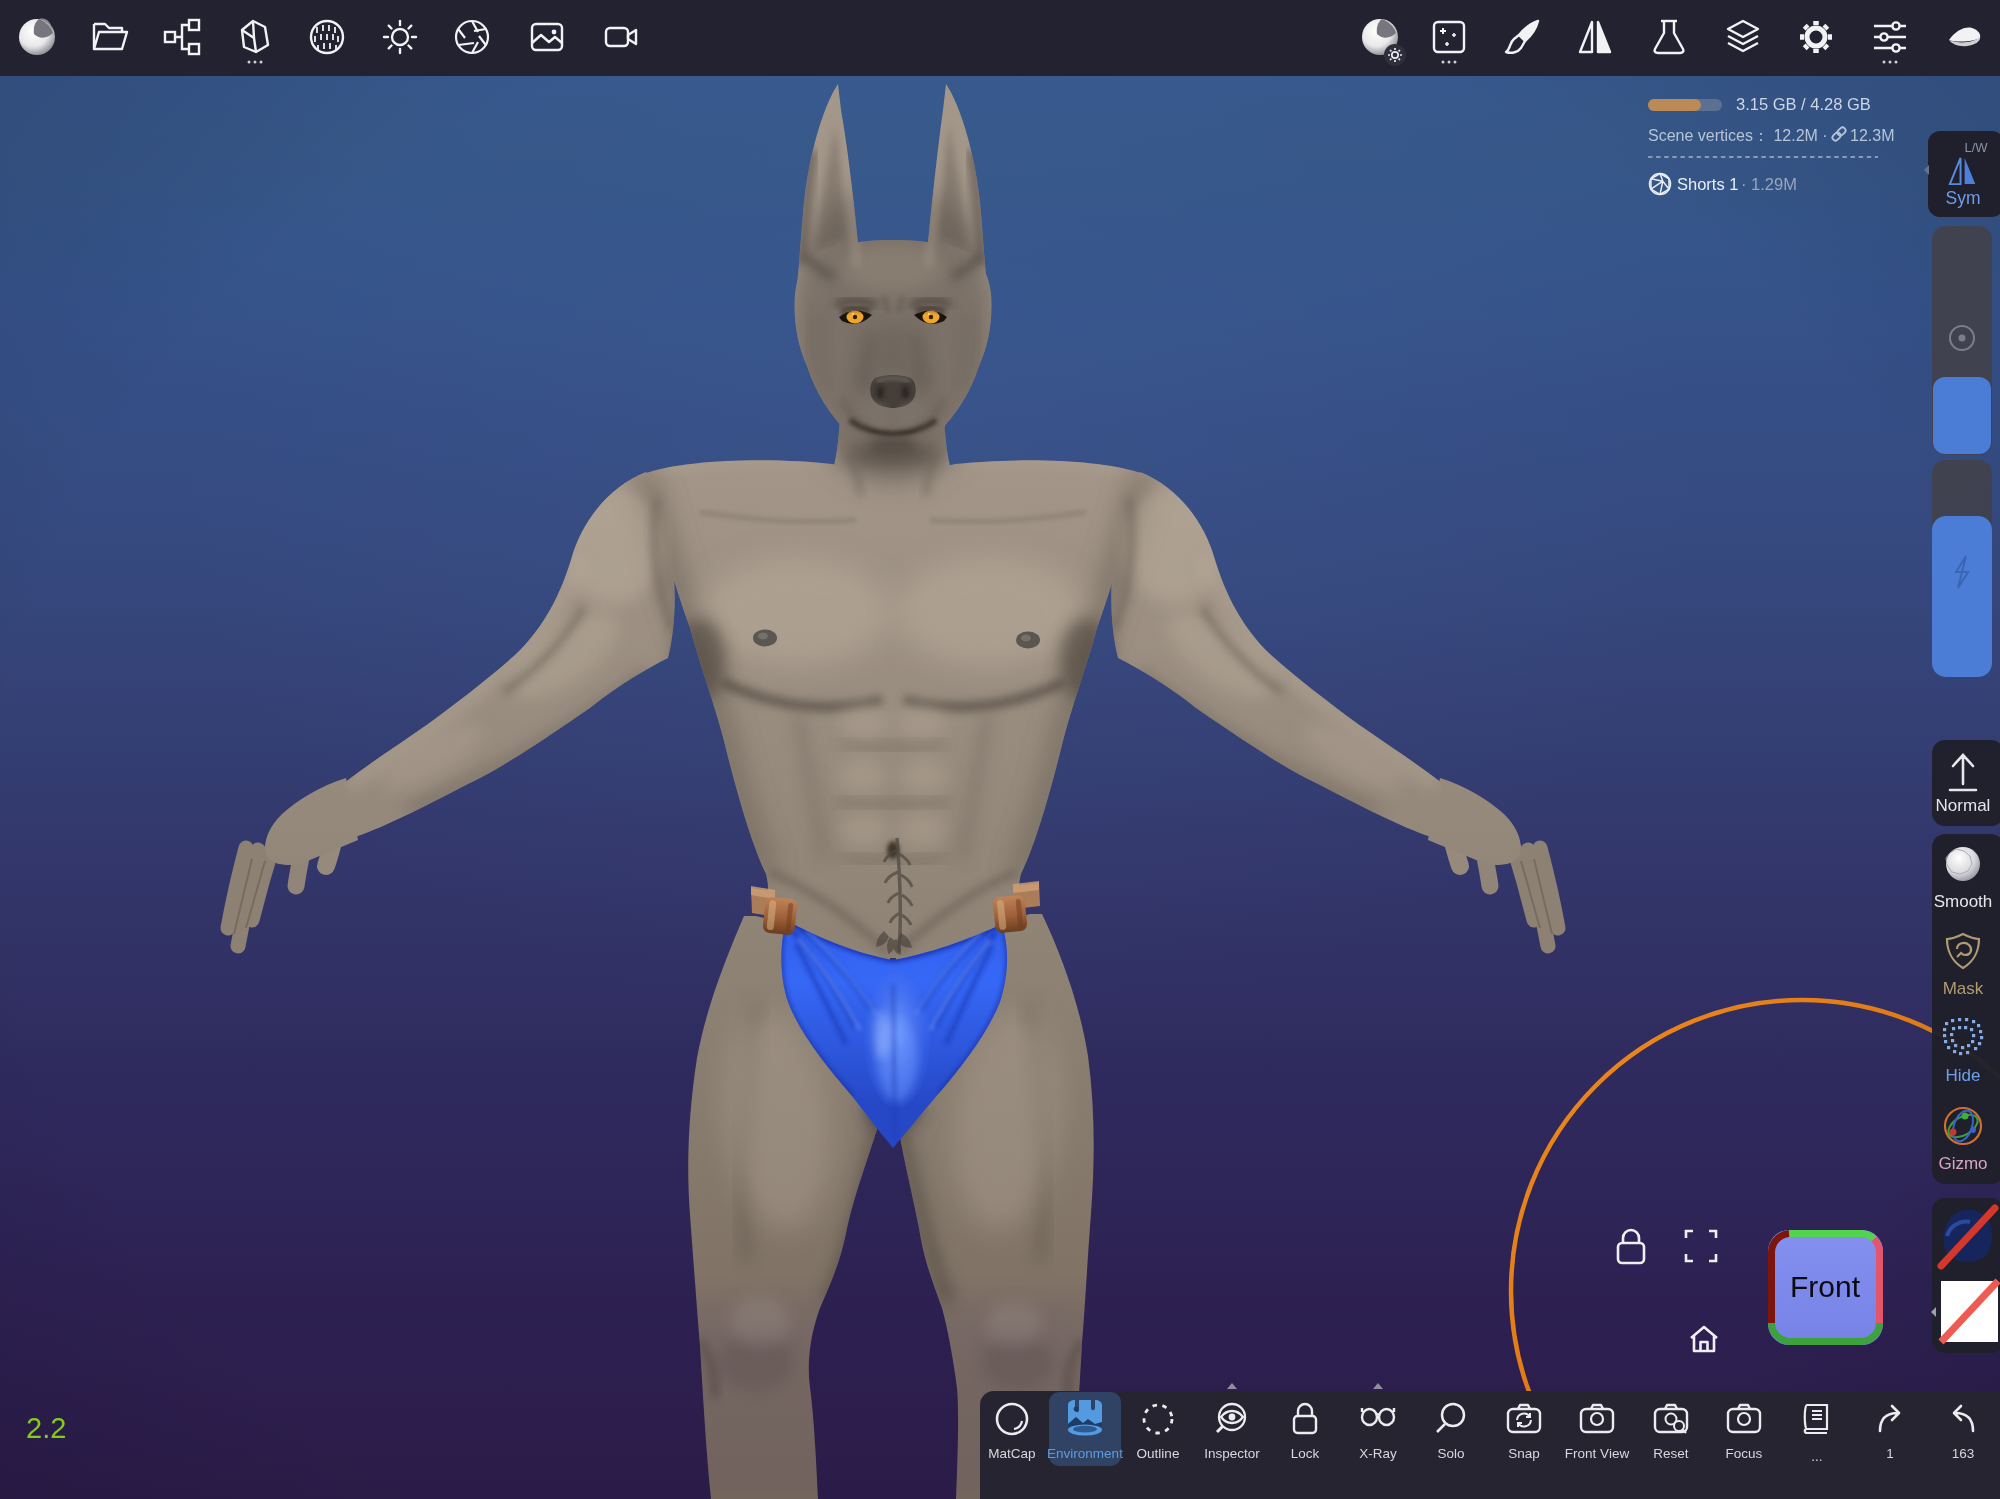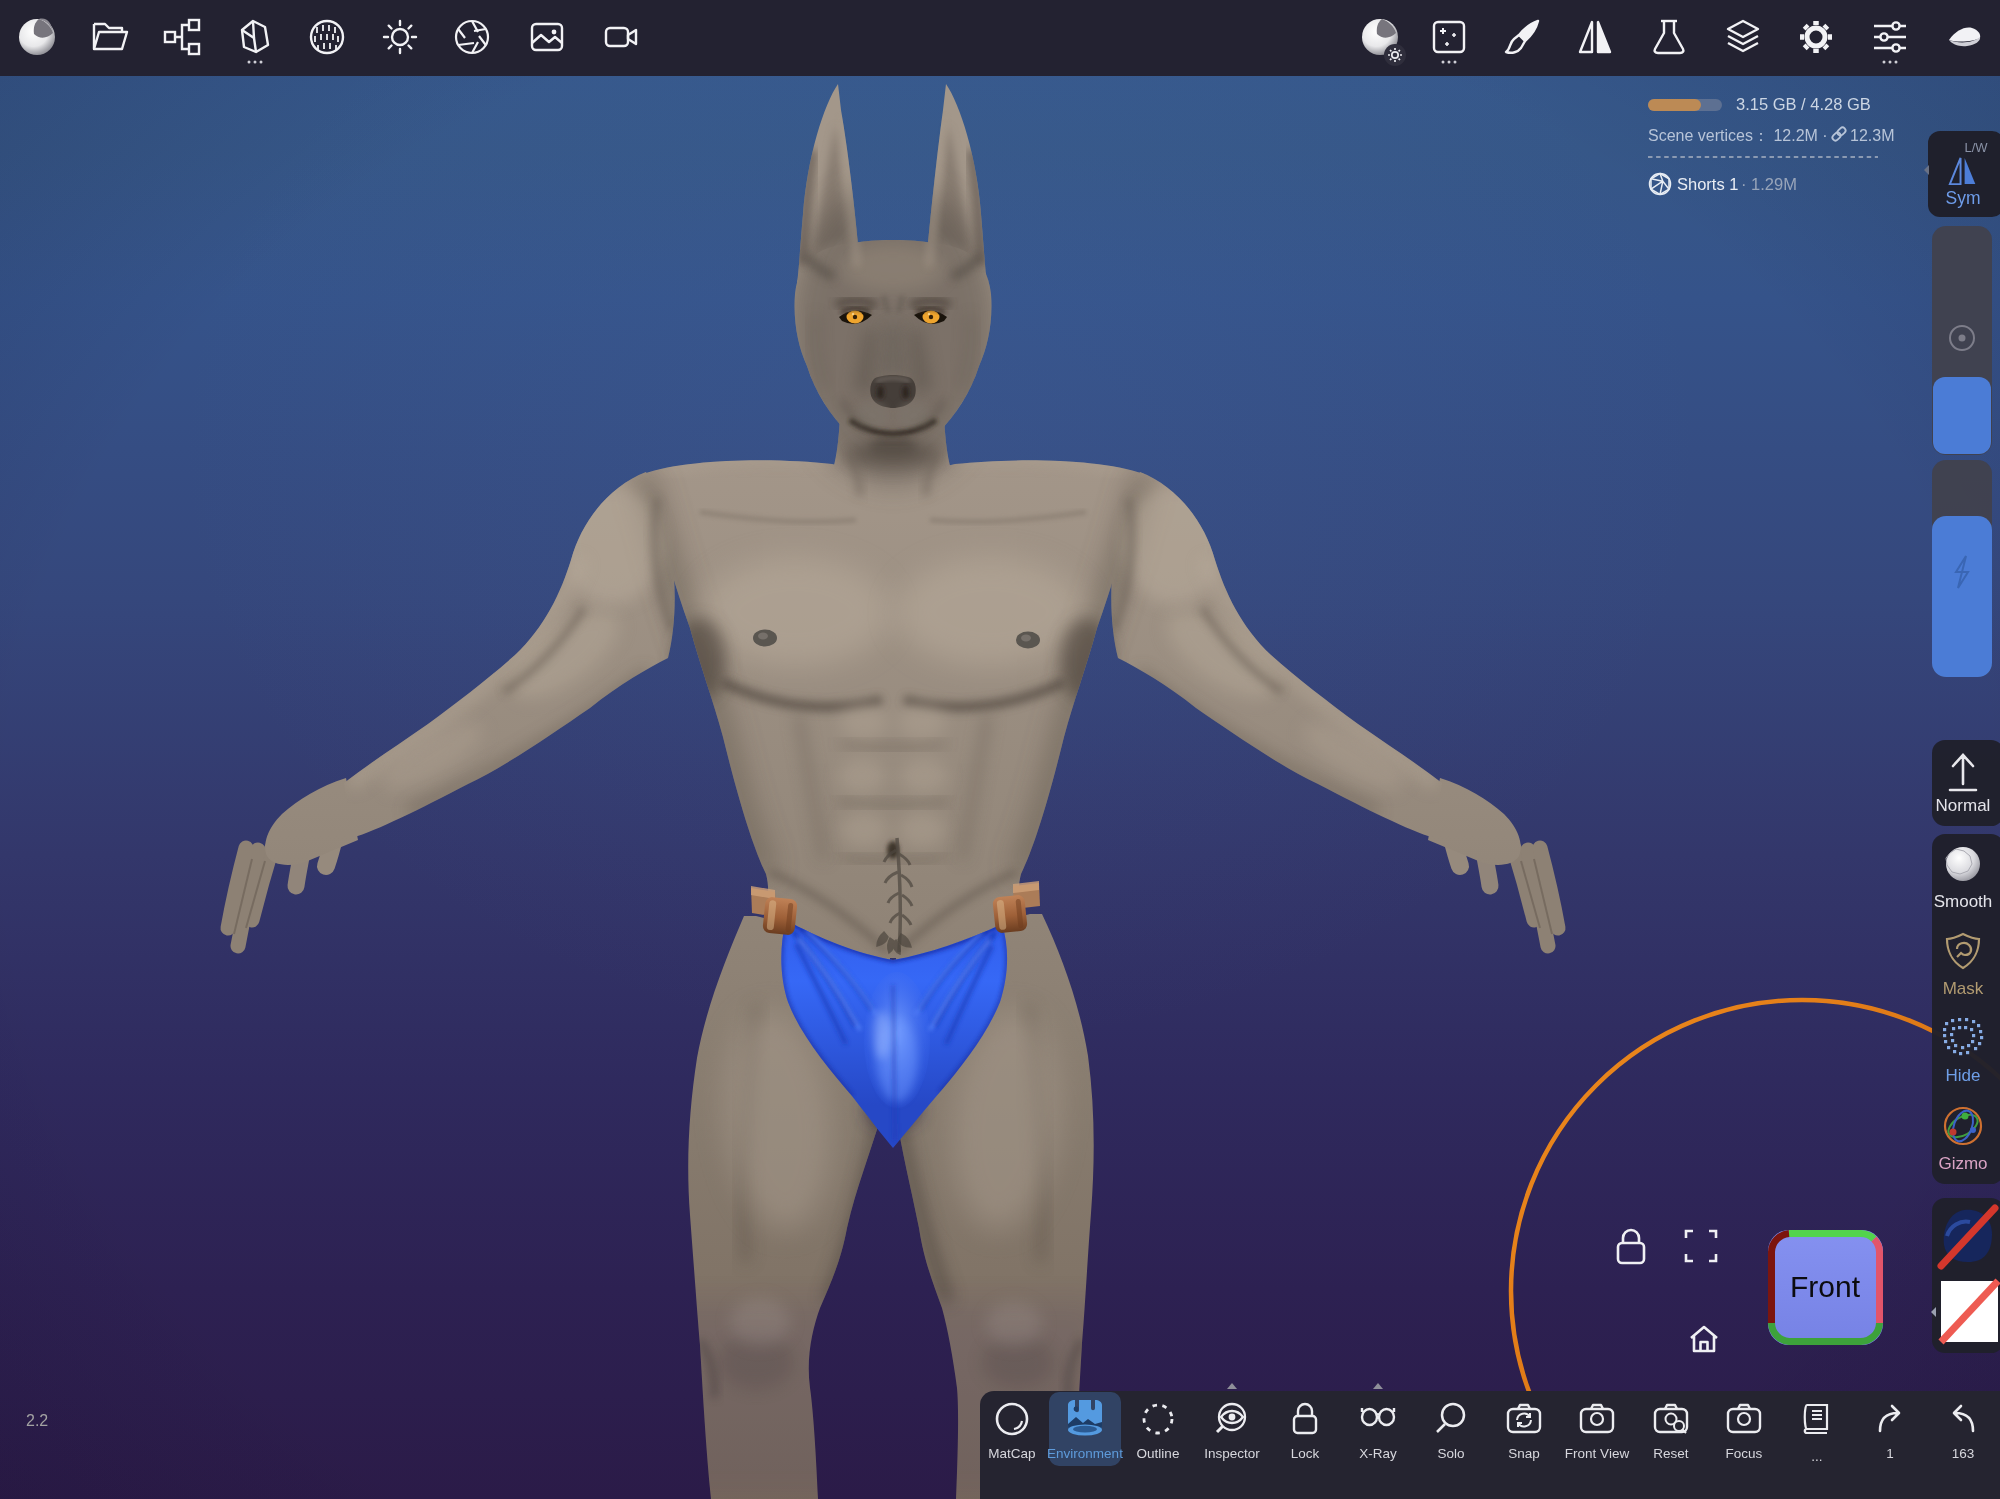--- a/index.html
+++ b/index.html
@@ -694,13 +694,13 @@
  <path d="M -10,12 C -10,2 -6,-6 8,-6 M 2,-13 L 9,-6 L 2,1"></path>
 </g>
 <text x="910" y="67" font-size="13.5" fill="#d7d7dd" text-anchor="middle">1</text>
 
 <g transform="translate(983,28)" fill="none" stroke="#ececf0" stroke-width="2.6" stroke-linecap="round" stroke-linejoin="round">
  <path d="M 10,12 C 10,2 6,-6 -8,-6 M -2,-13 L -9,-6 L -2,1"></path>
 </g>
 <text x="983" y="67" font-size="13.5" fill="#d7d7dd" text-anchor="middle">163</text>
 </svg>
 
-<div class="abs" style="left:26px;top:1412px;color:#a3a3a3;font-size:16px;z-index:20;">2.2</div>
+<div class="abs" style="left:26px;top:1412px;color:#84cc16;font-size:29px;z-index:20;">2.2</div>
 
 </body></html>

